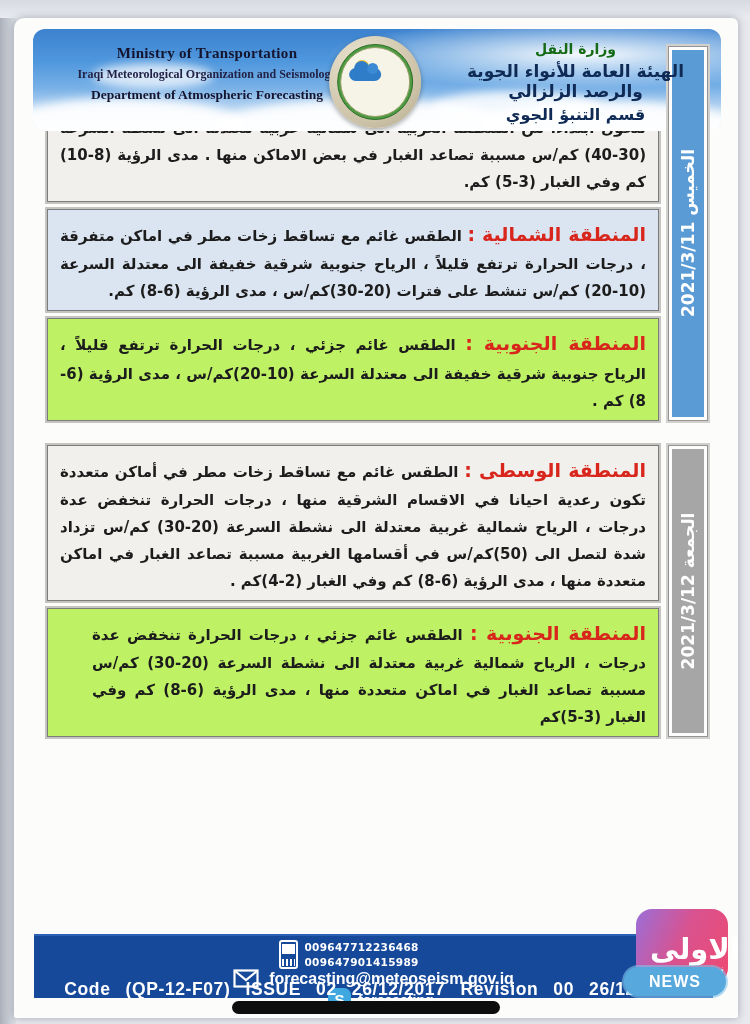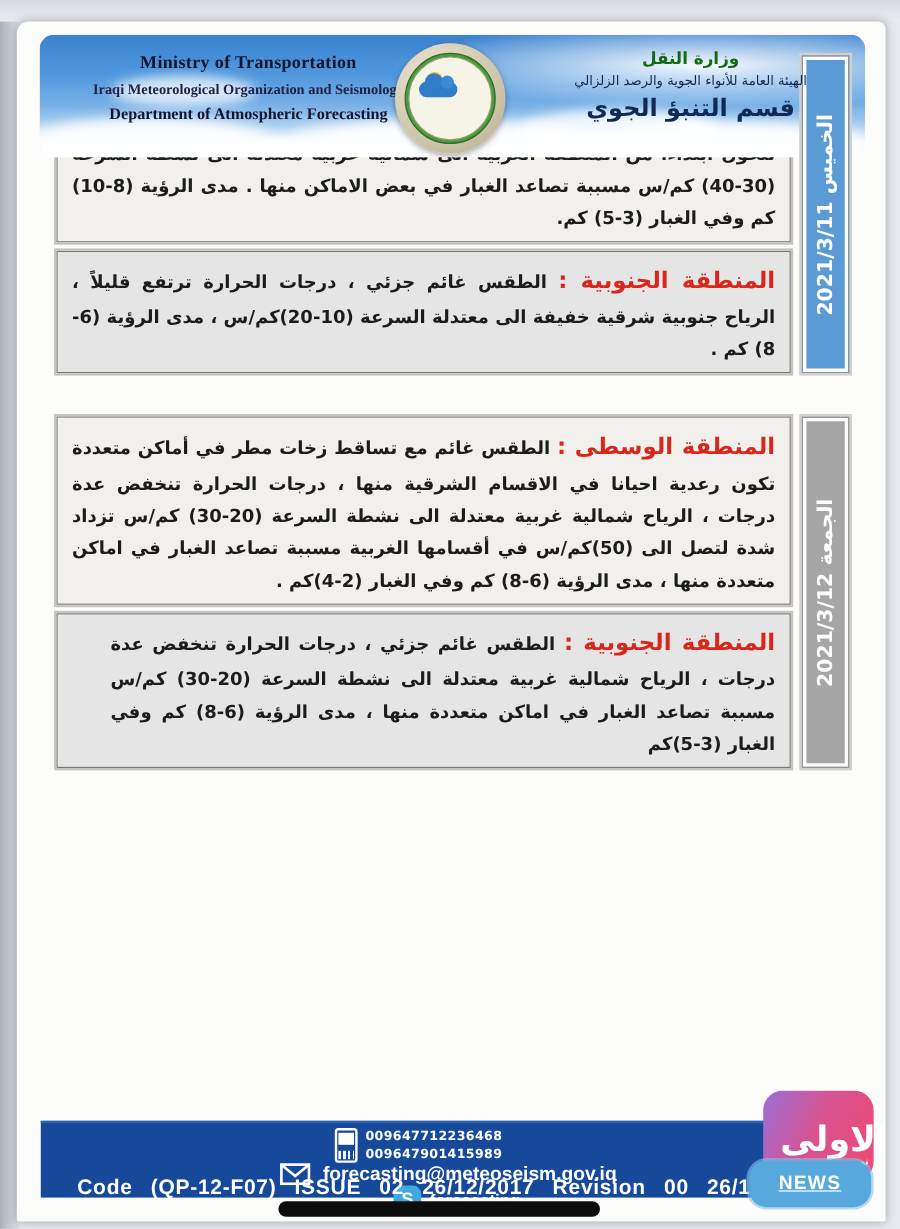--- a/index.html
+++ b/index.html
@@ -29,47 +29,47 @@
 
   .en-block{position:absolute;left:24px;top:16px;width:300px;text-align:center;z-index:3;
     font-family:"Liberation Serif",serif;color:#14142e;}
   .en1{font-size:15px;font-weight:700;letter-spacing:.3px;}
   .en2{font-size:12px;font-weight:700;margin-top:5px;color:#222246;}
   .en3{font-size:13.5px;font-weight:700;margin-top:5px;}
 
   .ar-block{position:absolute;right:18px;top:12px;width:255px;text-align:center;
     direction:rtl;z-index:3;}
   .ar1{font-size:14px;font-weight:700;color:#156b15;}
-  .ar2{font-size:11px;font-weight:400;color:#0f2a55;margin-top:4px;}
-  .ar3{font-size:20px;font-weight:700;color:#0f2a55;margin-top:4px;}
+  .ar2{font-size:17px;font-weight:700;color:#0f2a55;margin-top:4px;}
+  .ar3{font-size:16px;font-weight:700;color:#0f2a55;margin-top:4px;}
 
   .logo{position:absolute;left:50%;top:7px;transform:translateX(-52%);width:92px;height:92px;
     border-radius:50%;z-index:3;
     background:radial-gradient(circle at 35% 30%,#ece5d2,#cbc1a6 68%,#b1a78c);
     box-shadow:0 2px 5px rgba(0,0,0,.35);}
   .logo-ring{position:absolute;inset:8px;border-radius:50%;background:#4c9a42;border:1px solid #2e6d29;}
   .logo-inner{position:absolute;inset:11px;border-radius:50%;background:#f6f3e7;border:1px solid #9aa06a;}
   .sun{position:absolute;left:14px;top:12px;width:14px;height:14px;border-radius:50%;background:#f2c12e;}
   .cloudshape{position:absolute;left:8px;top:20px;width:32px;height:13px;border-radius:8px;background:#2f7cc9;}
   .cloudshape::before{content:"";position:absolute;left:5px;top:-7px;width:15px;height:15px;border-radius:50%;background:#2f7cc9;}
   .cloudshape::after{content:"";position:absolute;right:3px;top:-5px;width:11px;height:11px;border-radius:50%;background:#3a8ad4;}
 
   
   .day{display:flex;margin:0 30px 0 33px;}
   .day-1{margin-top:28px;}
-  .day-2{margin-top:36px;justify-content:flex-end;}
+  .day-2{margin-top:24px;justify-content:flex-end;}
   .regions{flex:1;display:flex;flex-direction:column;gap:7px;}
   .region{border:1px solid #7c7c7c;outline:2px solid #c6c4c0;background:#f2f0ed;
     padding:7px 12px 5px;box-sizing:border-box;}
   .region p{margin:0;direction:rtl;text-align:justify;line-height:1.8;
     font-size:15px;font-weight:700;color:#1c1c1c;}
   .rtitle{color:#d9261c;font-size:19px;font-weight:700;}
   .r0{background:#f2f0ed;}
   .r1{background:#dbe5f1;}
-  .r2{background:#e5e5e5;}
+  .r2{background:#bef264;}
   .day-1 .r0{min-height:116px;} .day-1 .r1{min-height:96px;} .day-1 .r2{min-height:86px;}
   .day-2 .r0{min-height:118px;} .day-2 .r1{min-height:84px;} .day-2 .r2{min-height:98px;padding-left:44px;}
 
   .datebar{width:40px;margin-left:9px;position:relative;border:1px solid #949494;
     outline:2px solid #d2d0cc;box-shadow:inset 0 0 0 3px #fdfdfd;box-sizing:border-box;}
   .bar-thu{background:#5b9bd5;}
   .bar-fri{background:#a6a6a6;}
   .vlabel{position:absolute;top:50%;left:50%;
     transform:translate(-50%,-50%) rotate(-90deg);
     white-space:nowrap;direction:rtl;color:#ffffff;font-weight:700;font-size:17px;letter-spacing:.5px;}
@@ -98,24 +98,24 @@
   .blackbar{position:absolute;left:218px;bottom:4px;width:268px;height:13px;
     border-radius:7px;background:#0d0d0d;}
 
   
   .watermark{position:absolute;top:-27px;right:-15px;width:100px;height:106px;z-index:6;}
   .wm-square{position:absolute;left:8px;right:0;top:0;height:75px;border-radius:16px;
     background:linear-gradient(115deg,#9a6fd8 0%,#d9528f 48%,#ee4a70 100%);
     display:flex;align-items:center;justify-content:center;}
   .wm-ar{color:#fff;font-size:29px;font-weight:700;line-height:1;margin-top:6px;margin-left:26px;}
   .wm-ar-small{position:absolute;top:7px;right:4px;color:#fff;font-size:9px;font-weight:700;margin-top:48px;}
-  .wm-pill{position:absolute;left:-4px;right:2px;top:58px;height:39px;border-radius:15px;
+  .wm-pill{position:absolute;left:-4px;right:2px;top:58px;height:29px;border-radius:15px;
     background:#57a9dd;display:flex;align-items:center;justify-content:center;
     color:#fff;font-weight:700;font-size:16px;letter-spacing:1px;
-    font-family:"Liberation Sans",sans-serif;box-shadow:0 0 0 2px rgba(130,195,235,.6);text-decoration:underline;}
+    font-family:"Liberation Sans",sans-serif;box-shadow:0 0 0 2px rgba(130,195,235,.6);}
 </style>
 </head>
 <body>
 
 <div class="page">
 
   <div class="banner">
     <div class="cloud c1"></div>
     <div class="cloud c2"></div>
     <div class="cloud c3"></div>
@@ -141,20 +141,24 @@
       <div class="ar2">الهيئة العامة للأنواء الجوية والرصد الزلزالي</div>
       <div class="ar3">قسم التنبؤ الجوي</div>
     </div>
   </div>
 
   <section class="day day-1">
     <div class="regions">
       <div class="region r0">
         <p><span class="rtitle">المنطقة الوسطى :</span>
            <span>الطقس غائم جزئي واحيانا غائم , درجات الحرارة ترتفع قليلا ، الرياح جنوبية شرقية خفيفة الى معتدلة السرعة (10-20)كم/س تتحول ابتداءاً من المنطقة الغربية الى شمالية غربية معتدلة الى نشطة السرعة (30-40) كم/س مسببة تصاعد الغبار في بعض الاماكن منها . مدى الرؤية (8-10) كم وفي الغبار (3-5) كم.</span></p>
+      </div>
+      <div class="region r1">
+        <p><span class="rtitle">المنطقة الشمالية :</span>
+           <span>الطقس غائم مع تساقط زخات مطر في اماكن متفرقة ، درجات الحرارة ترتفع قليلاً ، الرياح جنوبية شرقية خفيفة الى معتدلة السرعة (10-20) كم/س تنشط على فترات (20-30)كم/س ، مدى الرؤية (6-8) كم.</span></p>
       </div>
       <div class="region r2">
         <p><span class="rtitle">المنطقة الجنوبية :</span>
            <span>الطقس غائم جزئي ، درجات الحرارة ترتفع قليلاً ، الرياح جنوبية شرقية خفيفة الى معتدلة السرعة (10-20)كم/س ، مدى الرؤية (6-8) كم .</span></p>
       </div>
     </div>
     <div class="datebar bar-thu">
       <span class="vlabel">الخميس 2021/3/11</span>
     </div>
   </section>

